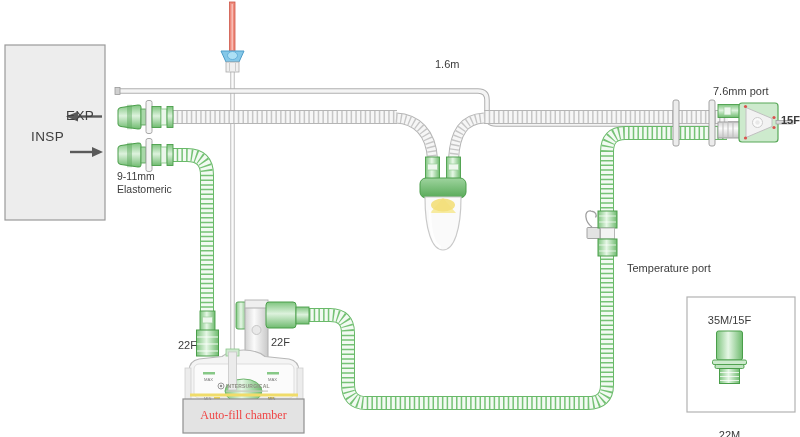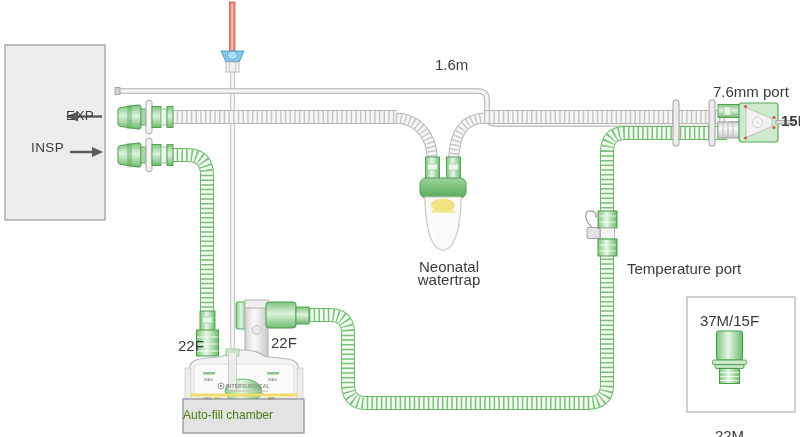--- a/index.html
+++ b/index.html
@@ -1,23 +1,23 @@
 <!DOCTYPE html>
 <html><head>
 <meta charset="utf-8">
 <style>
   html,body{margin:0;padding:0;background:#fff;}
   #canvas{position:relative;width:800px;height:437px;background:#ffffff;overflow:hidden;
           font-family:"Liberation Sans",sans-serif;}
   #canvas svg{position:absolute;left:0;top:0;}
-  .lbl{position:absolute;font-size:15px;color:#3b3b3b;white-space:nowrap;line-height:13px;}
+  .lbl{position:absolute;font-size:11px;color:#3b3b3b;white-space:nowrap;line-height:13px;}
   .lbl.big{font-size:13.5px;letter-spacing:.4px;color:#3f3f3f;}
   .lbl.small{font-size:10.5px;}
   .lbl.center{text-align:center;white-space:normal;}
-  .lbl.chamber{font-size:12px;text-align:left;color:#4d7c0f;}
+  .lbl.chamber{font-size:12px;text-align:center;color:#ef4444;font-family:Liberation Serif, serif;}
   
   .tc-edge{fill:none;stroke:#b5b5b5;stroke-width:14;stroke-linejoin:round;}
   .tc-base{fill:none;stroke:#f6f6f6;stroke-width:12;stroke-linejoin:round;}
   .tc-band{fill:none;stroke:#c6c6c6;stroke-width:12;stroke-dasharray:1.5 3.2;}
   .tc-edge-s{fill:none;stroke:#b5b5b5;stroke-width:11;}
   .tc-base-s{fill:none;stroke:#f6f6f6;stroke-width:9;}
   .tc-band-s{fill:none;stroke:#c6c6c6;stroke-width:9;stroke-dasharray:1.4 3;}
   .tg-edge{fill:none;stroke:#69b969;stroke-width:14;stroke-linejoin:round;}
   .tg-base{fill:none;stroke:#f2faf2;stroke-width:12;stroke-linejoin:round;}
   .tg-band{fill:none;stroke:#76c276;stroke-width:12;stroke-dasharray:1.5 3.2;}
@@ -233,35 +233,35 @@
   </g>
 
   <text x="204" y="381" font-size="4.2" fill="#777777">MAX</text>
   <text x="268" y="381" font-size="4.2" fill="#777777">MAX</text>
   <text x="204" y="400" font-size="4" fill="#888888">MIN</text>
   <text x="268" y="400" font-size="4" fill="#888888">MIN</text>
   <text x="226" y="388.3" font-size="5" font-weight="bold" letter-spacing="0.2" fill="#8f8f85">INTERSURGICAL</text>
 </svg>
 
 <div class="lbl big" style="left:38px;top:109px;margin-left:28px;">EXP</div>
-<div class="lbl big" style="left:31px;top:141px;text-align:right;">INSP</div>
-
+<div class="lbl big" style="left:31px;top:130px;text-align:right;">INSP</div>
+
+<div class="lbl small" style="left:117px;top:170px;">
+  <span>9-11mm</span><br>
+  <span>Elastomeric</span>
+</div>
 
 <div class="lbl" style="left:435px;top:58px;">1.6m</div>
 <div class="lbl" style="left:713px;top:85px;">7.6mm port</div>
 <div class="lbl" style="left:781px;top:114px;font-weight:bold;">15F</div>
 
-<div class="lbl center" style="left:404px;top:260px;width:90px;">
-  <span>Neonatal</span><br>
-  <span>watertrap</span>
-</div>
 
 <div class="lbl" style="left:627px;top:229px;margin-top:33px;">Temperature port</div>
 
 <div class="lbl" style="left:178px;top:339px;">22F</div>
 <div class="lbl" style="left:271px;top:336px;">22F</div>
 
 <div class="lbl chamber" style="left:183px;top:409px;width:121px;">Auto-fill chamber</div>
 
-<div class="lbl center" style="left:687px;top:314px;width:85px;">37M/15F</div>
+<div class="lbl center" style="left:687px;top:314px;width:85px;">35M/15F</div>
 <div class="lbl center" style="left:687px;top:385px;width:85px;margin-top:44px;">22M</div>
 
 </div>
 
 </body></html>

